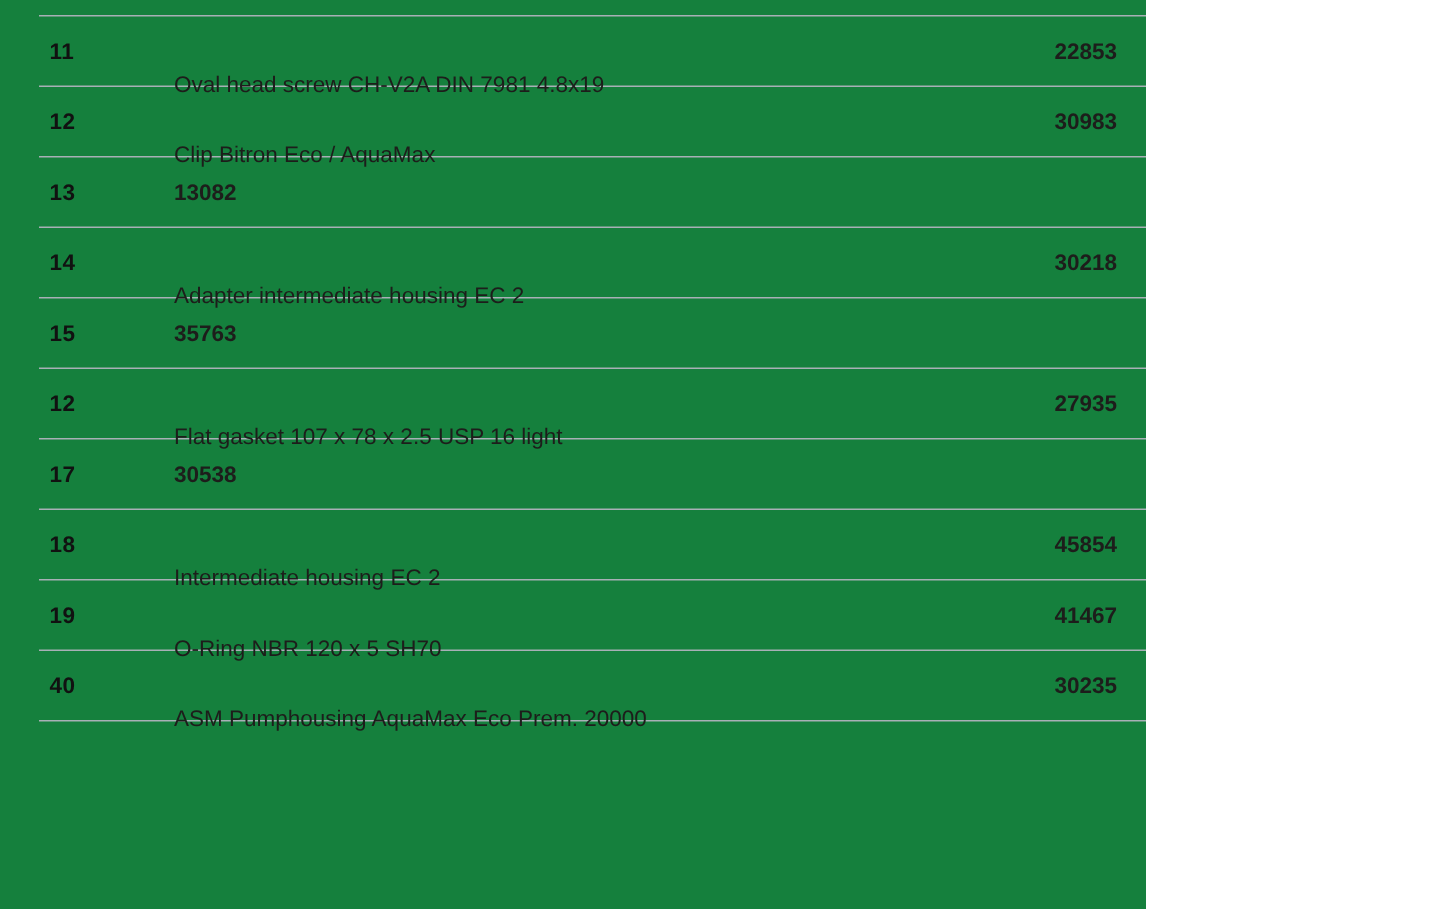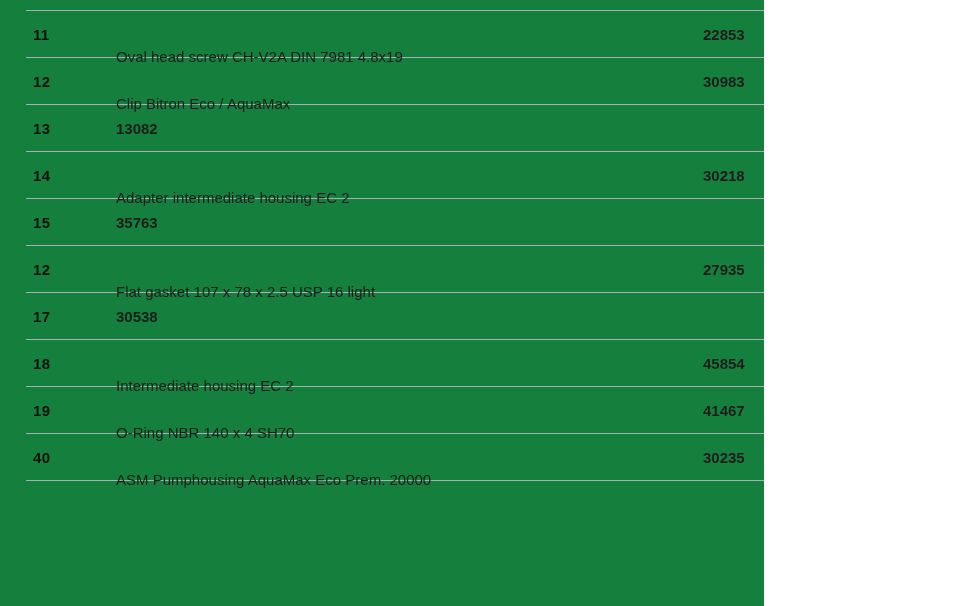--- a/index.html
+++ b/index.html
@@ -96,21 +96,21 @@
 
     <div class="row">
       <div class="cell num">18</div>
       <div class="cell desc">Intermediate housing EC 2</div>
       <div class="cell pn">45854</div>
       <div class="cell qty">1</div>
     </div>
 
     <div class="row">
       <div class="cell num">19</div>
-      <div class="cell desc">O-Ring NBR 140 x 4 SH70</div>
+      <div class="cell desc">O-Ring NBR 120 x 5 SH70</div>
       <div class="cell pn">41467</div>
       <div class="cell qty">1</div>
     </div>
 
     <div class="row">
       <div class="cell num">40</div>
       <div class="cell desc">ASM Pumphousing AquaMax Eco Prem. 20000</div>
       <div class="cell pn">30235</div>
       <div class="cell qty">1</div>
     </div>

